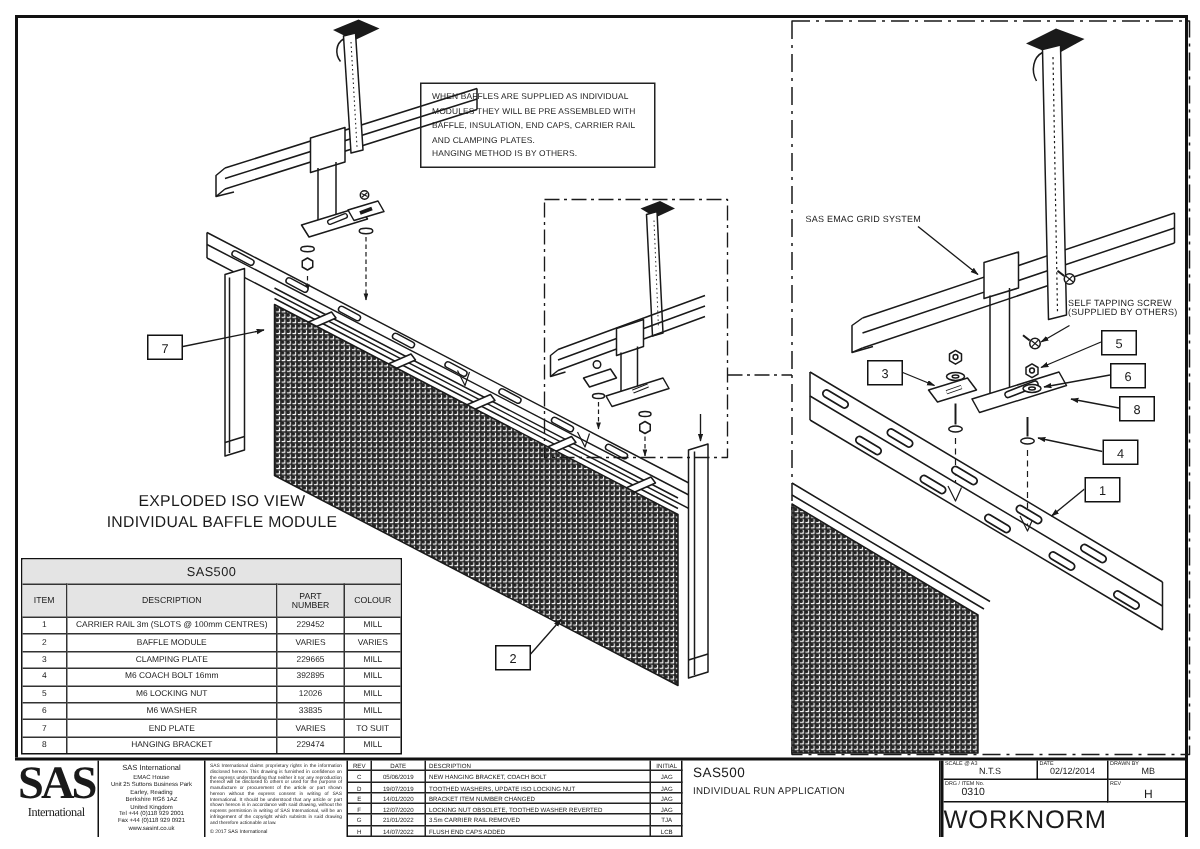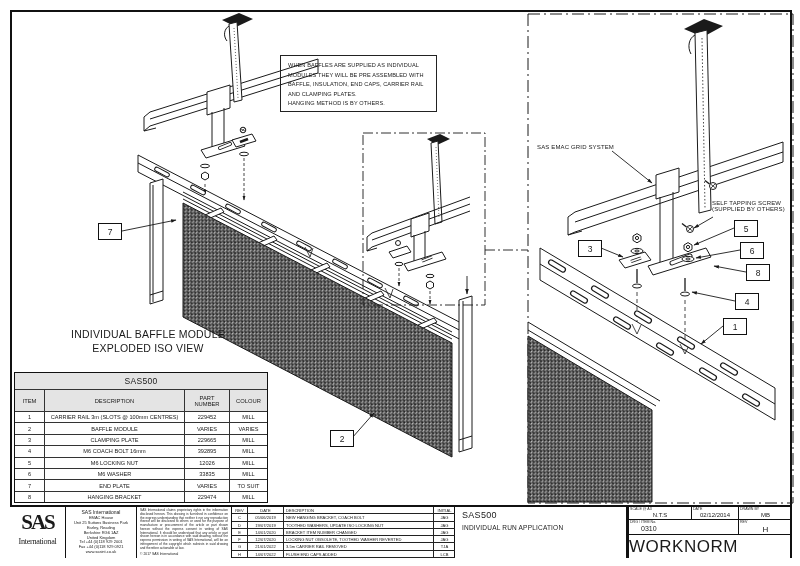--- a/index.html
+++ b/index.html
@@ -22,21 +22,21 @@
                min-height:11.4px;box-sizing:border-box;padding:0 1px;}
   .parts .cell:last-child{border-right:none;}
   .parts .ttitle{font-size:8.5px;background:#e4e4e4;text-align:center;padding:3px 0;letter-spacing:.3px;}
   .parts .hdr .cell{background:#e4e4e4;min-height:22px;font-size:5.8px;}
   .pre{white-space:pre-line;}
   
   .tblock{position:absolute;left:10px;top:505px;width:780px;height:51px;border-top:2px solid #111;
           background:#fff;}
   .tcell{position:absolute;top:0;height:51px;border-right:1px solid #111;box-sizing:border-box;}
   .logo-cell{left:0;width:56px;text-align:center;}
-  .logo-sas{font-family:"Liberation Serif",serif;font-weight:bold;font-size:21px;line-height:30px;
+  .logo-sas{font-family:"Liberation Serif",serif;font-weight:bold;font-size:31px;line-height:30px;
             letter-spacing:-2px;}
   .logo-int{font-family:"Liberation Serif",serif;font-weight:normal;font-size:8.2px;letter-spacing:-.3px;}
   .addr-cell{left:56px;width:71px;padding:2px 2px;font-size:4px;line-height:1.22;text-align:center;}
   .addr-cell .a0{font-size:5px;margin-bottom:1px;}
   .disc-cell{left:127px;width:95px;padding:2px 3px;font-size:3.2px;line-height:1.18;text-align:justify;
              color:#222;}
   .disc-cell .copy{margin-top:2px;font-size:3.4px;}
   .rev-cell{left:222px;width:223px;}
   .rgrid{display:grid;grid-template-columns:16px 36px 150px 21px;}
   .rgrid .rc{border-right:.7px solid #222;border-bottom:.7px solid #222;font-size:4.1px;
@@ -245,22 +245,22 @@
 
   <div class="note-box">
     <div>WHEN BAFFLES ARE SUPPLIED AS INDIVIDUAL</div>
     <div>MODULES THEY WILL BE PRE ASSEMBLED WITH</div>
     <div>BAFFLE, INSULATION, END CAPS, CARRIER RAIL</div>
     <div>AND CLAMPING PLATES.</div>
     <div>HANGING METHOD IS BY OTHERS.</div>
   </div>
 
   <div class="view-title">
+    <div>EXPLODED ISO VIEW</div>
     <div>INDIVIDUAL BAFFLE MODULE</div>
-    <div>EXPLODED ISO VIEW</div>
   </div>
 
   <div class="callout" style="left:98px;top:223px">7</div>
   <div class="callout" style="left:330px;top:430px">2</div>
   <div class="callout" style="left:578px;top:240px">3</div>
   <div class="callout" style="left:734px;top:220px">5</div>
   <div class="callout" style="left:740px;top:242px">6</div>
   <div class="callout" style="left:746px;top:264px">8</div>
   <div class="callout" style="left:735px;top:293px">4</div>
   <div class="callout" style="left:723px;top:318px">1</div>

